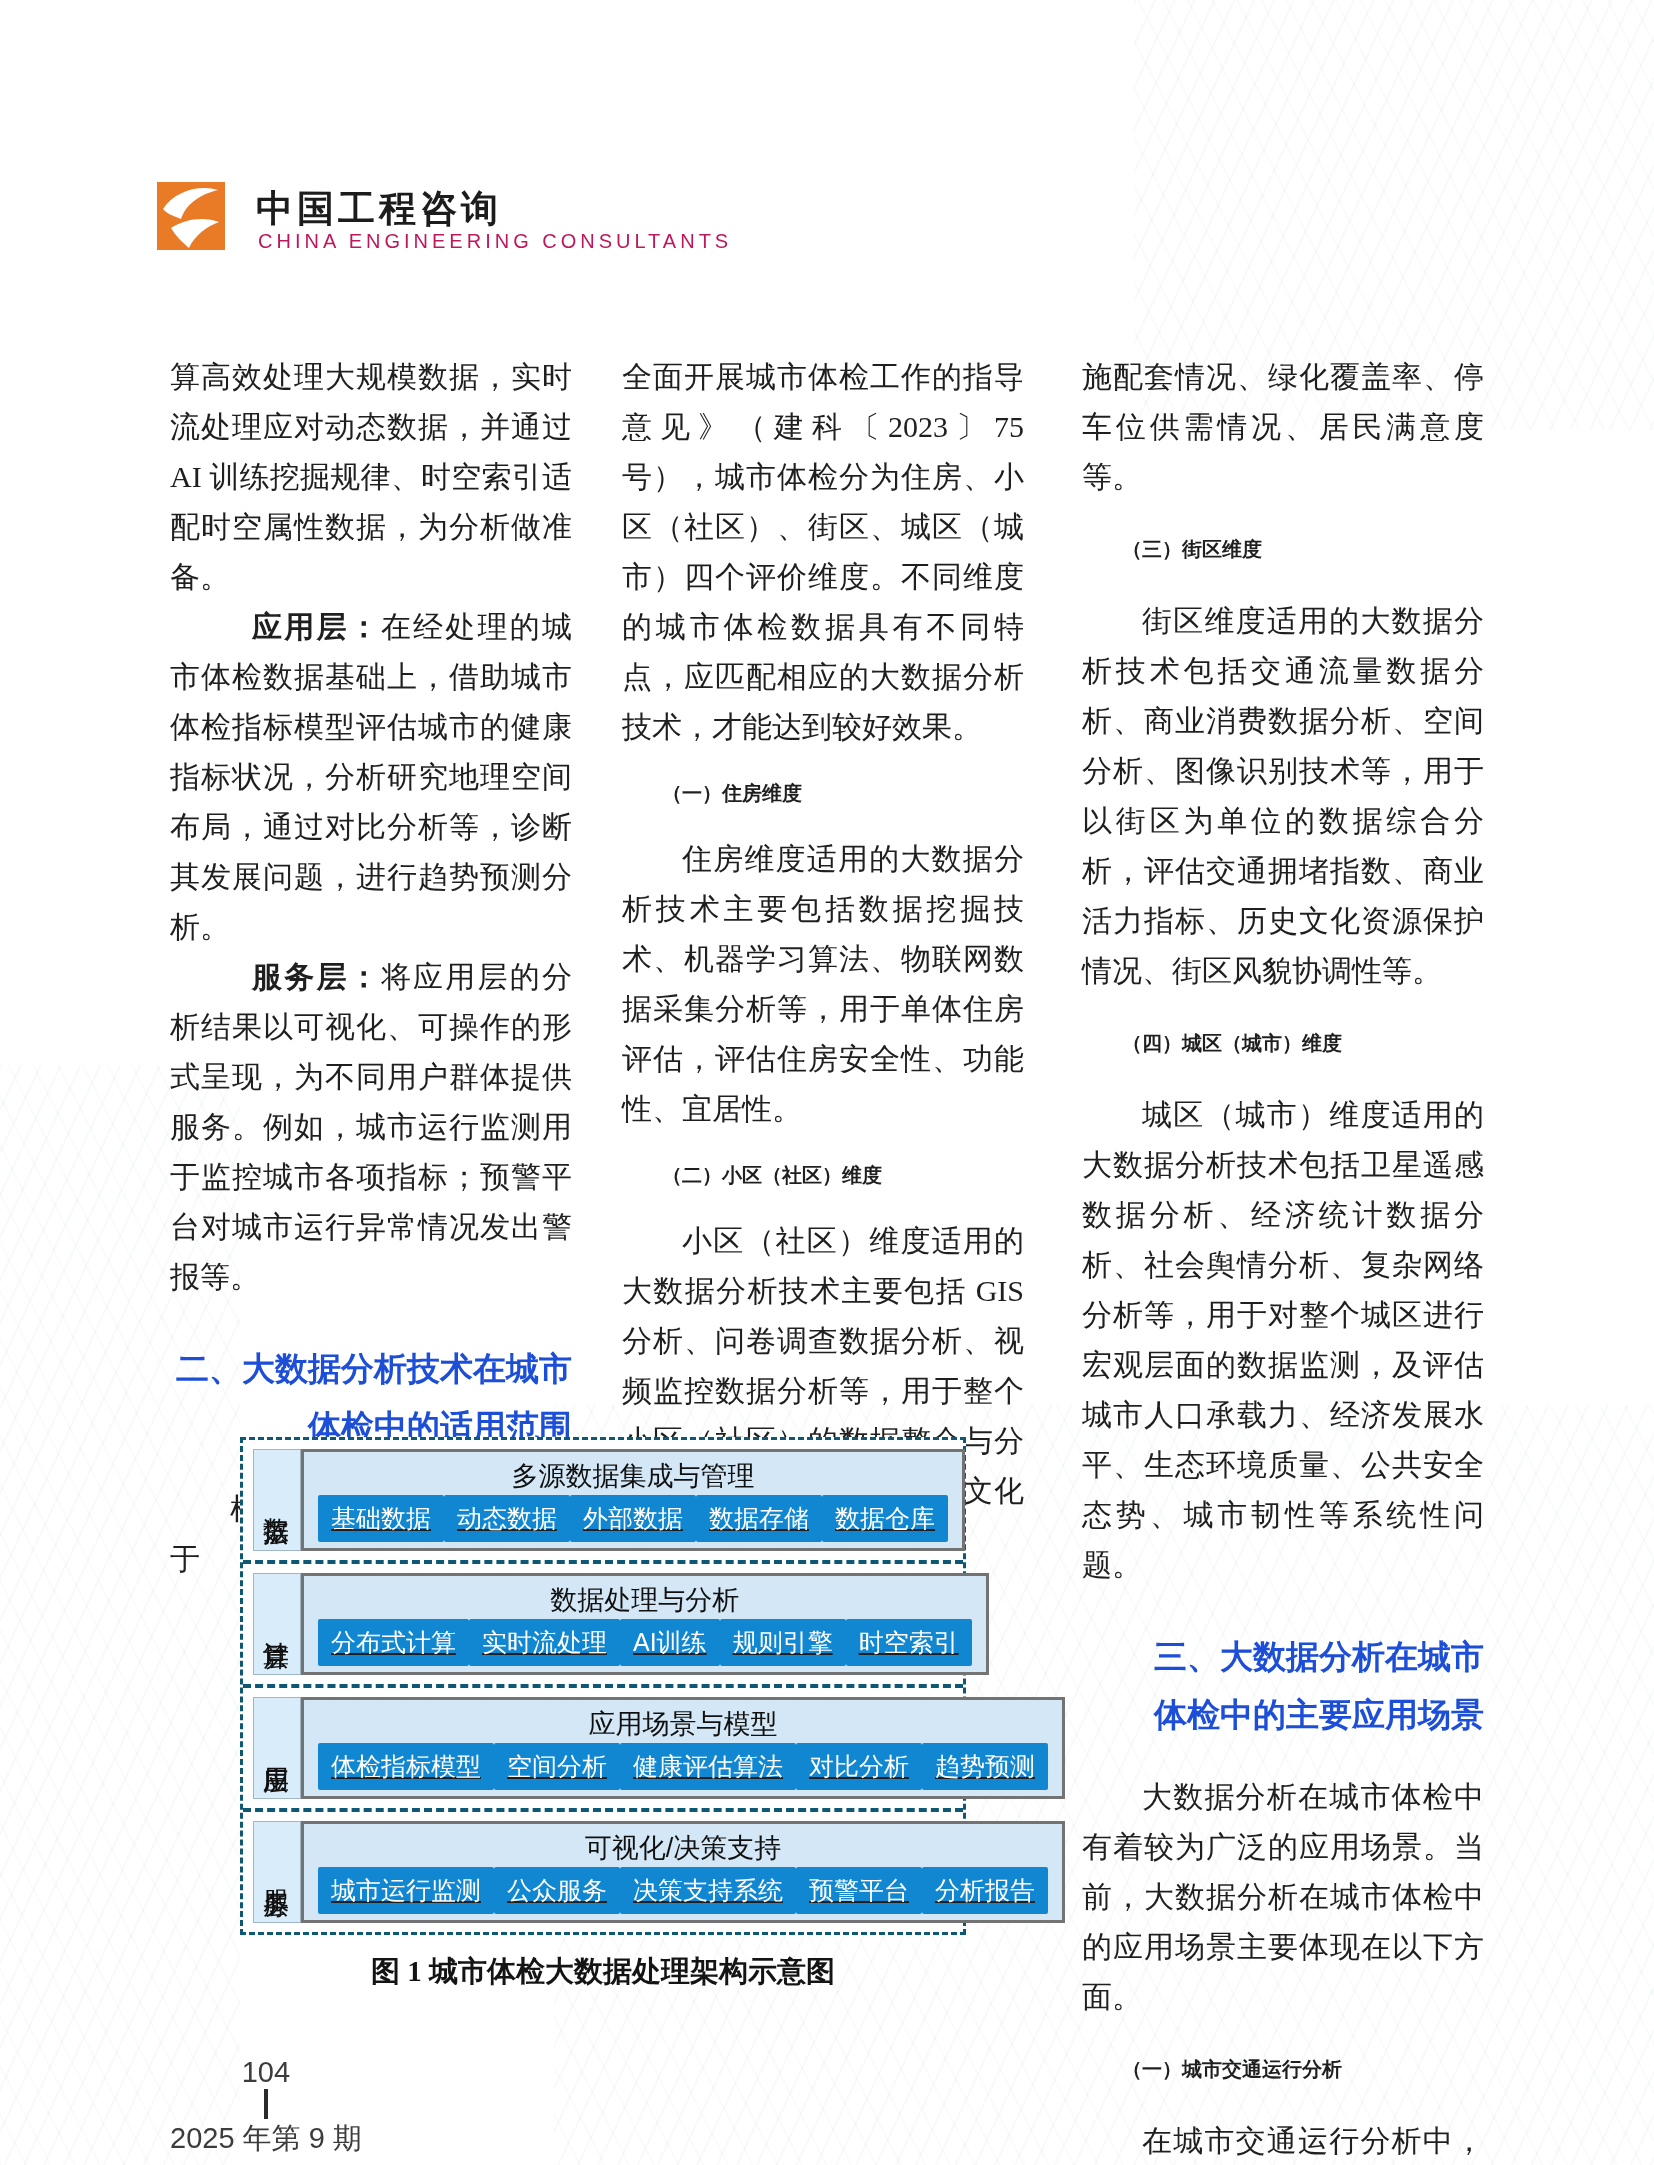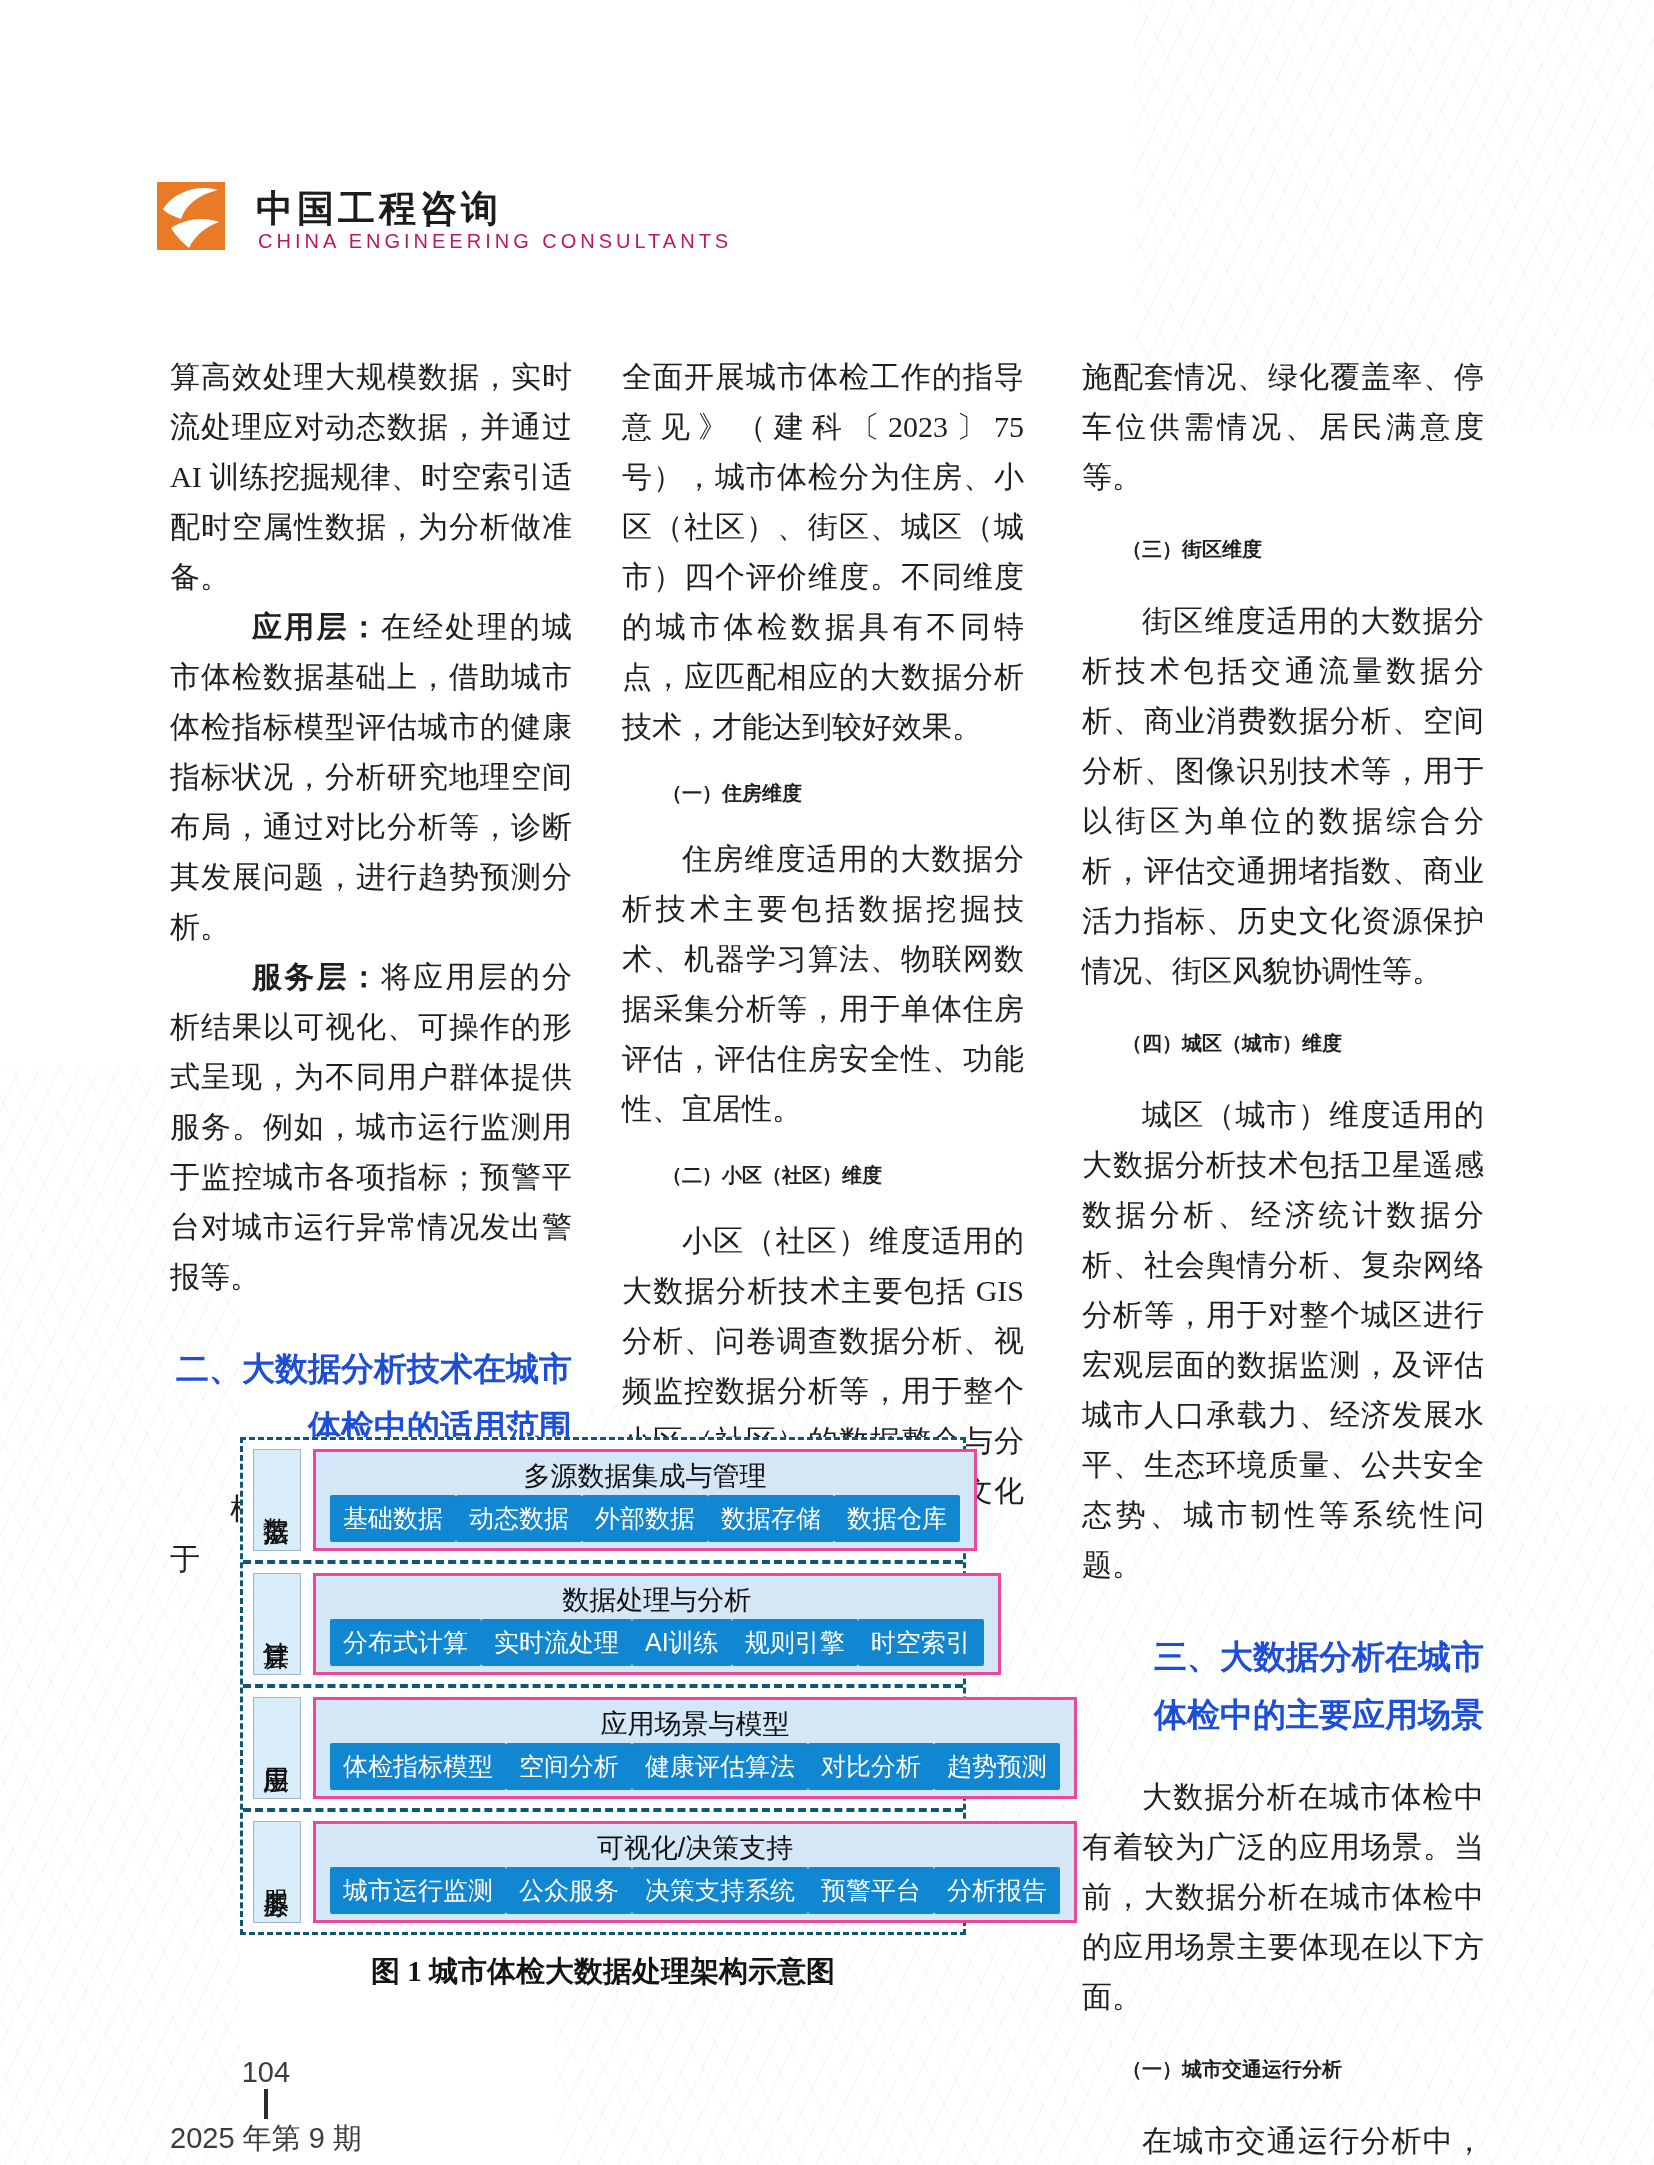--- a/index.html
+++ b/index.html
@@ -59,25 +59,25 @@
     font-family:"Liberation Sans","DejaVu Sans",sans-serif;
   }
   .layer-row { display:flex; align-items:stretch; height:102px; }
   .layer-label {
     width:48px; background:#d9ecf9; border:1px solid #9fb6c9;
     display:flex; align-items:center; justify-content:center;
     writing-mode:vertical-lr; text-orientation:upright;
     font-size:26px; letter-spacing:2px; color:#101010;
   }
   .layer-main {
-    flex:1; margin-left:12px; border:3px solid #ec4899; background:#d4e7f6;
+    flex:1; border:3px solid #737373; background:#d4e7f6;
     display:flex; flex-direction:column; justify-content:space-evenly; padding:4px 14px;
   }
   .layer-title { text-align:center; font-size:27px; color:#101010; }
-  .btn-row { display:flex; justify-content:space-between; }
+  .btn-row { display:flex; justify-content:space-between;text-decoration:underline; }
   .btn {
     background:#1287d1; color:#ffffff; font-size:25px; line-height:1;
     padding:11px 13px; border-radius:2px; white-space:nowrap;
   }
   .layer-sep { border-top:4px dashed #0e5874; margin:9px -10px; }
   #figure-caption {
     position:absolute; left:240px; top:1952px; width:726px; text-align:center;
     font-size:29px; font-weight:bold; color:#141414;
     font-family:"Liberation Serif","DejaVu Serif",serif;
   }

